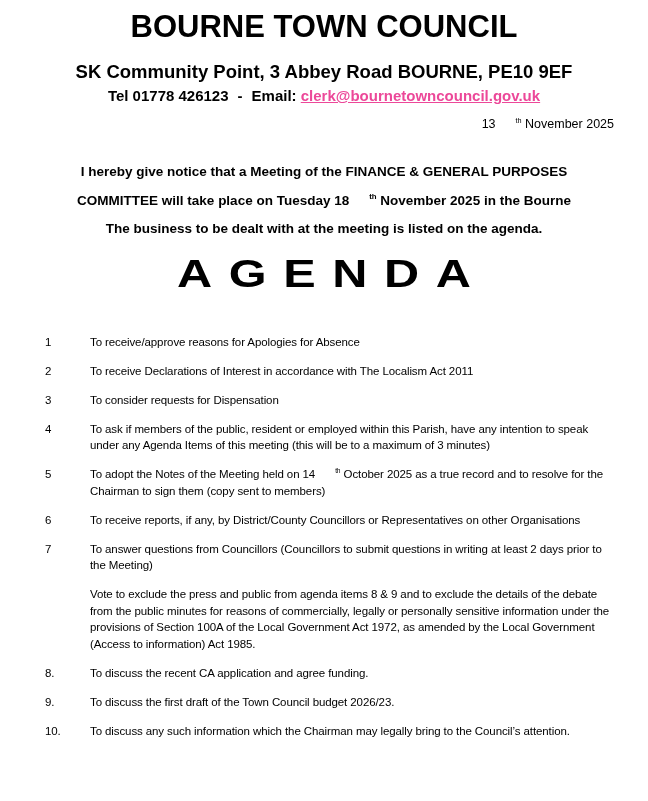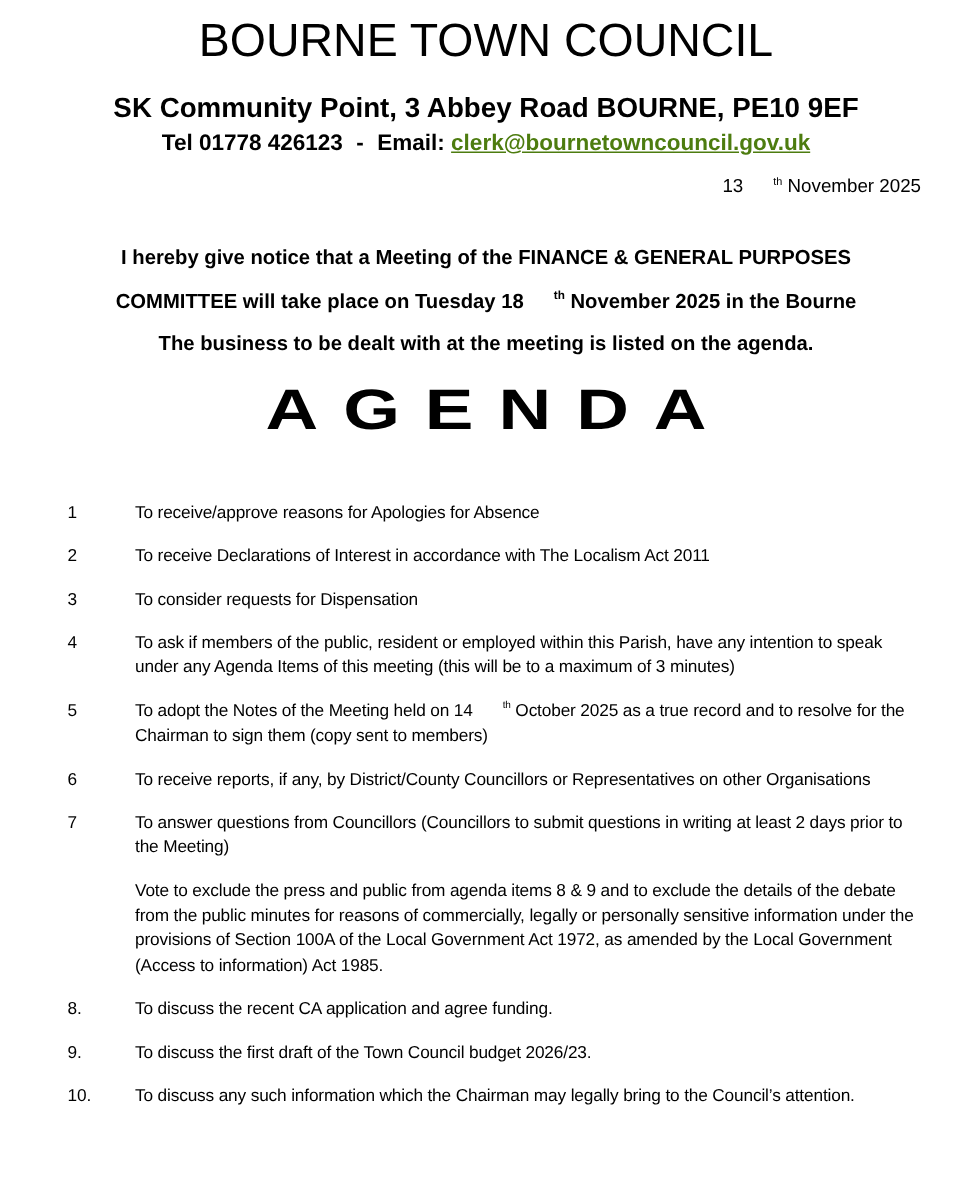--- a/index.html
+++ b/index.html
@@ -11,39 +11,39 @@
     overflow: hidden;
   }
   .page { padding-top: 10px; }
 
   
   .doc-title {
     margin: 0;
     text-align: center;
     font-size: 31px;
     line-height: 34px;
-    font-weight: 400;
+    font-weight: 700;
   }
   .address-line {
     text-align: center;
     font-size: 18.5px;
     line-height: 22px;
     font-weight: 700;
     margin-top: 17px;
   }
   .contact-line {
     text-align: center;
     font-size: 15px;
     line-height: 18px;
     font-weight: 700;
     margin-top: 4px;
   }
   .contact-line .sep { margin: 0 9px; }
   .email-link {
-    color: #4d7c0f;
+    color: #ec4899;
     cursor: pointer;
   }
 
   sup.ord {
     font-size: 58%;
     vertical-align: super;
     line-height: 0;
     padding-left: 20px;
   }
 

